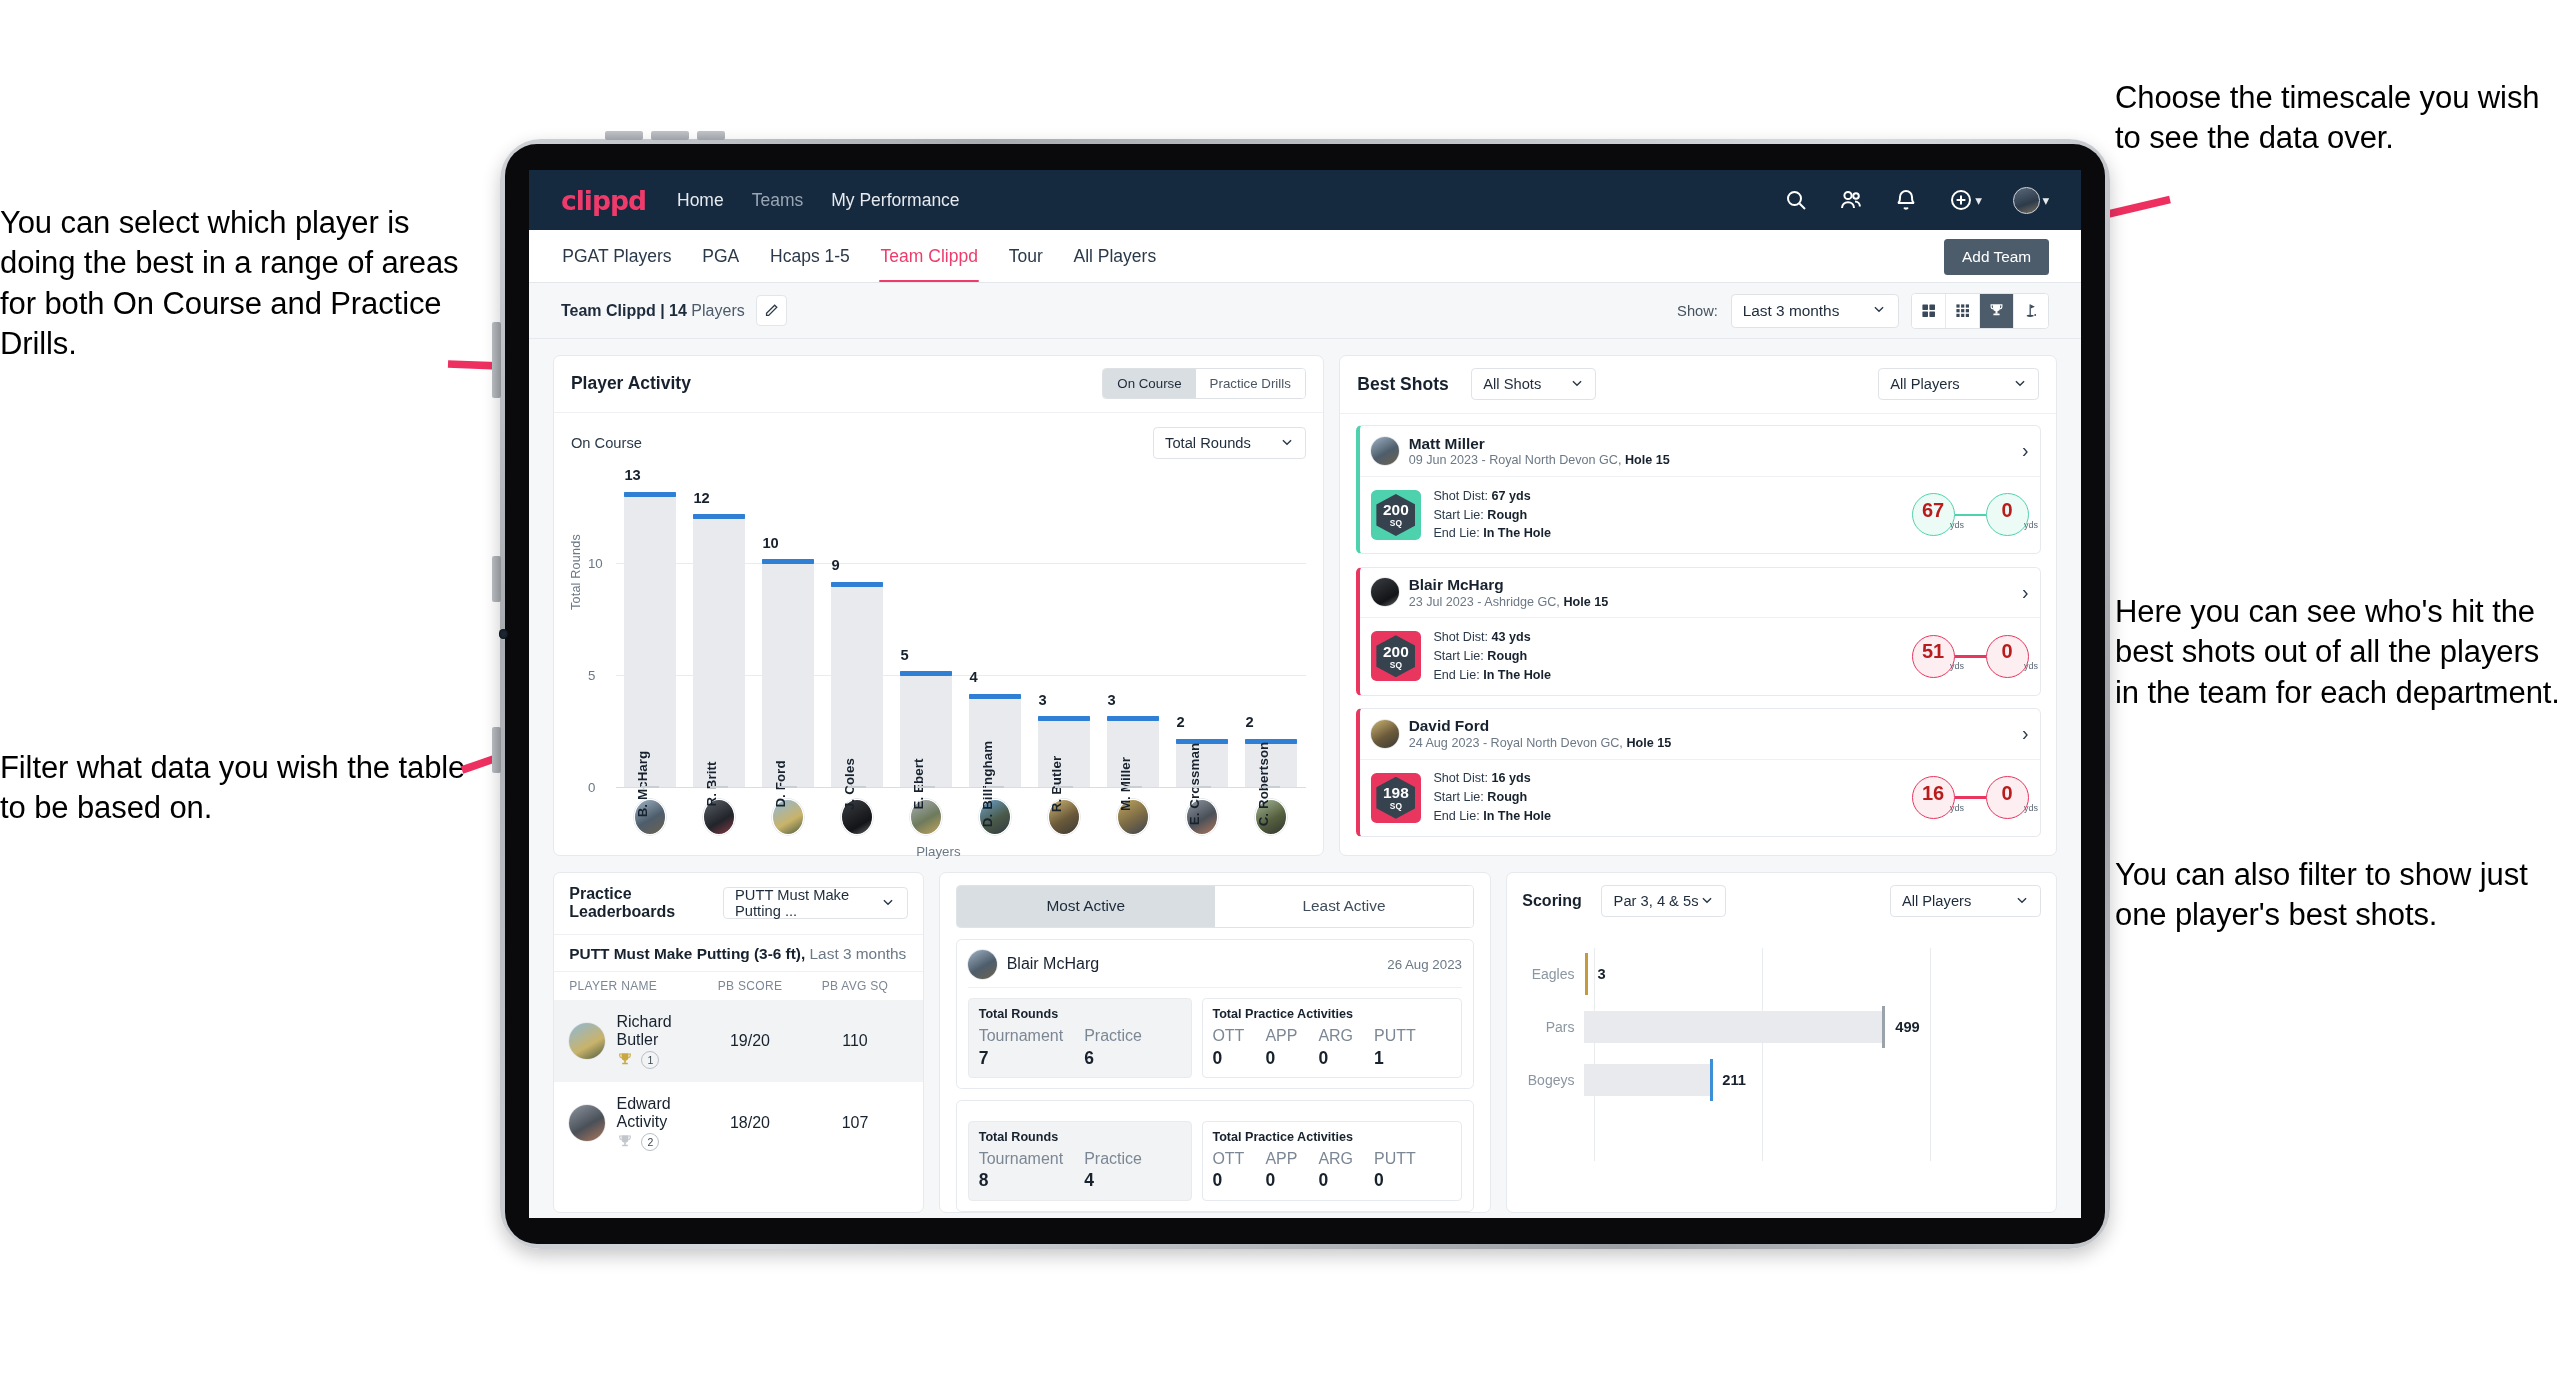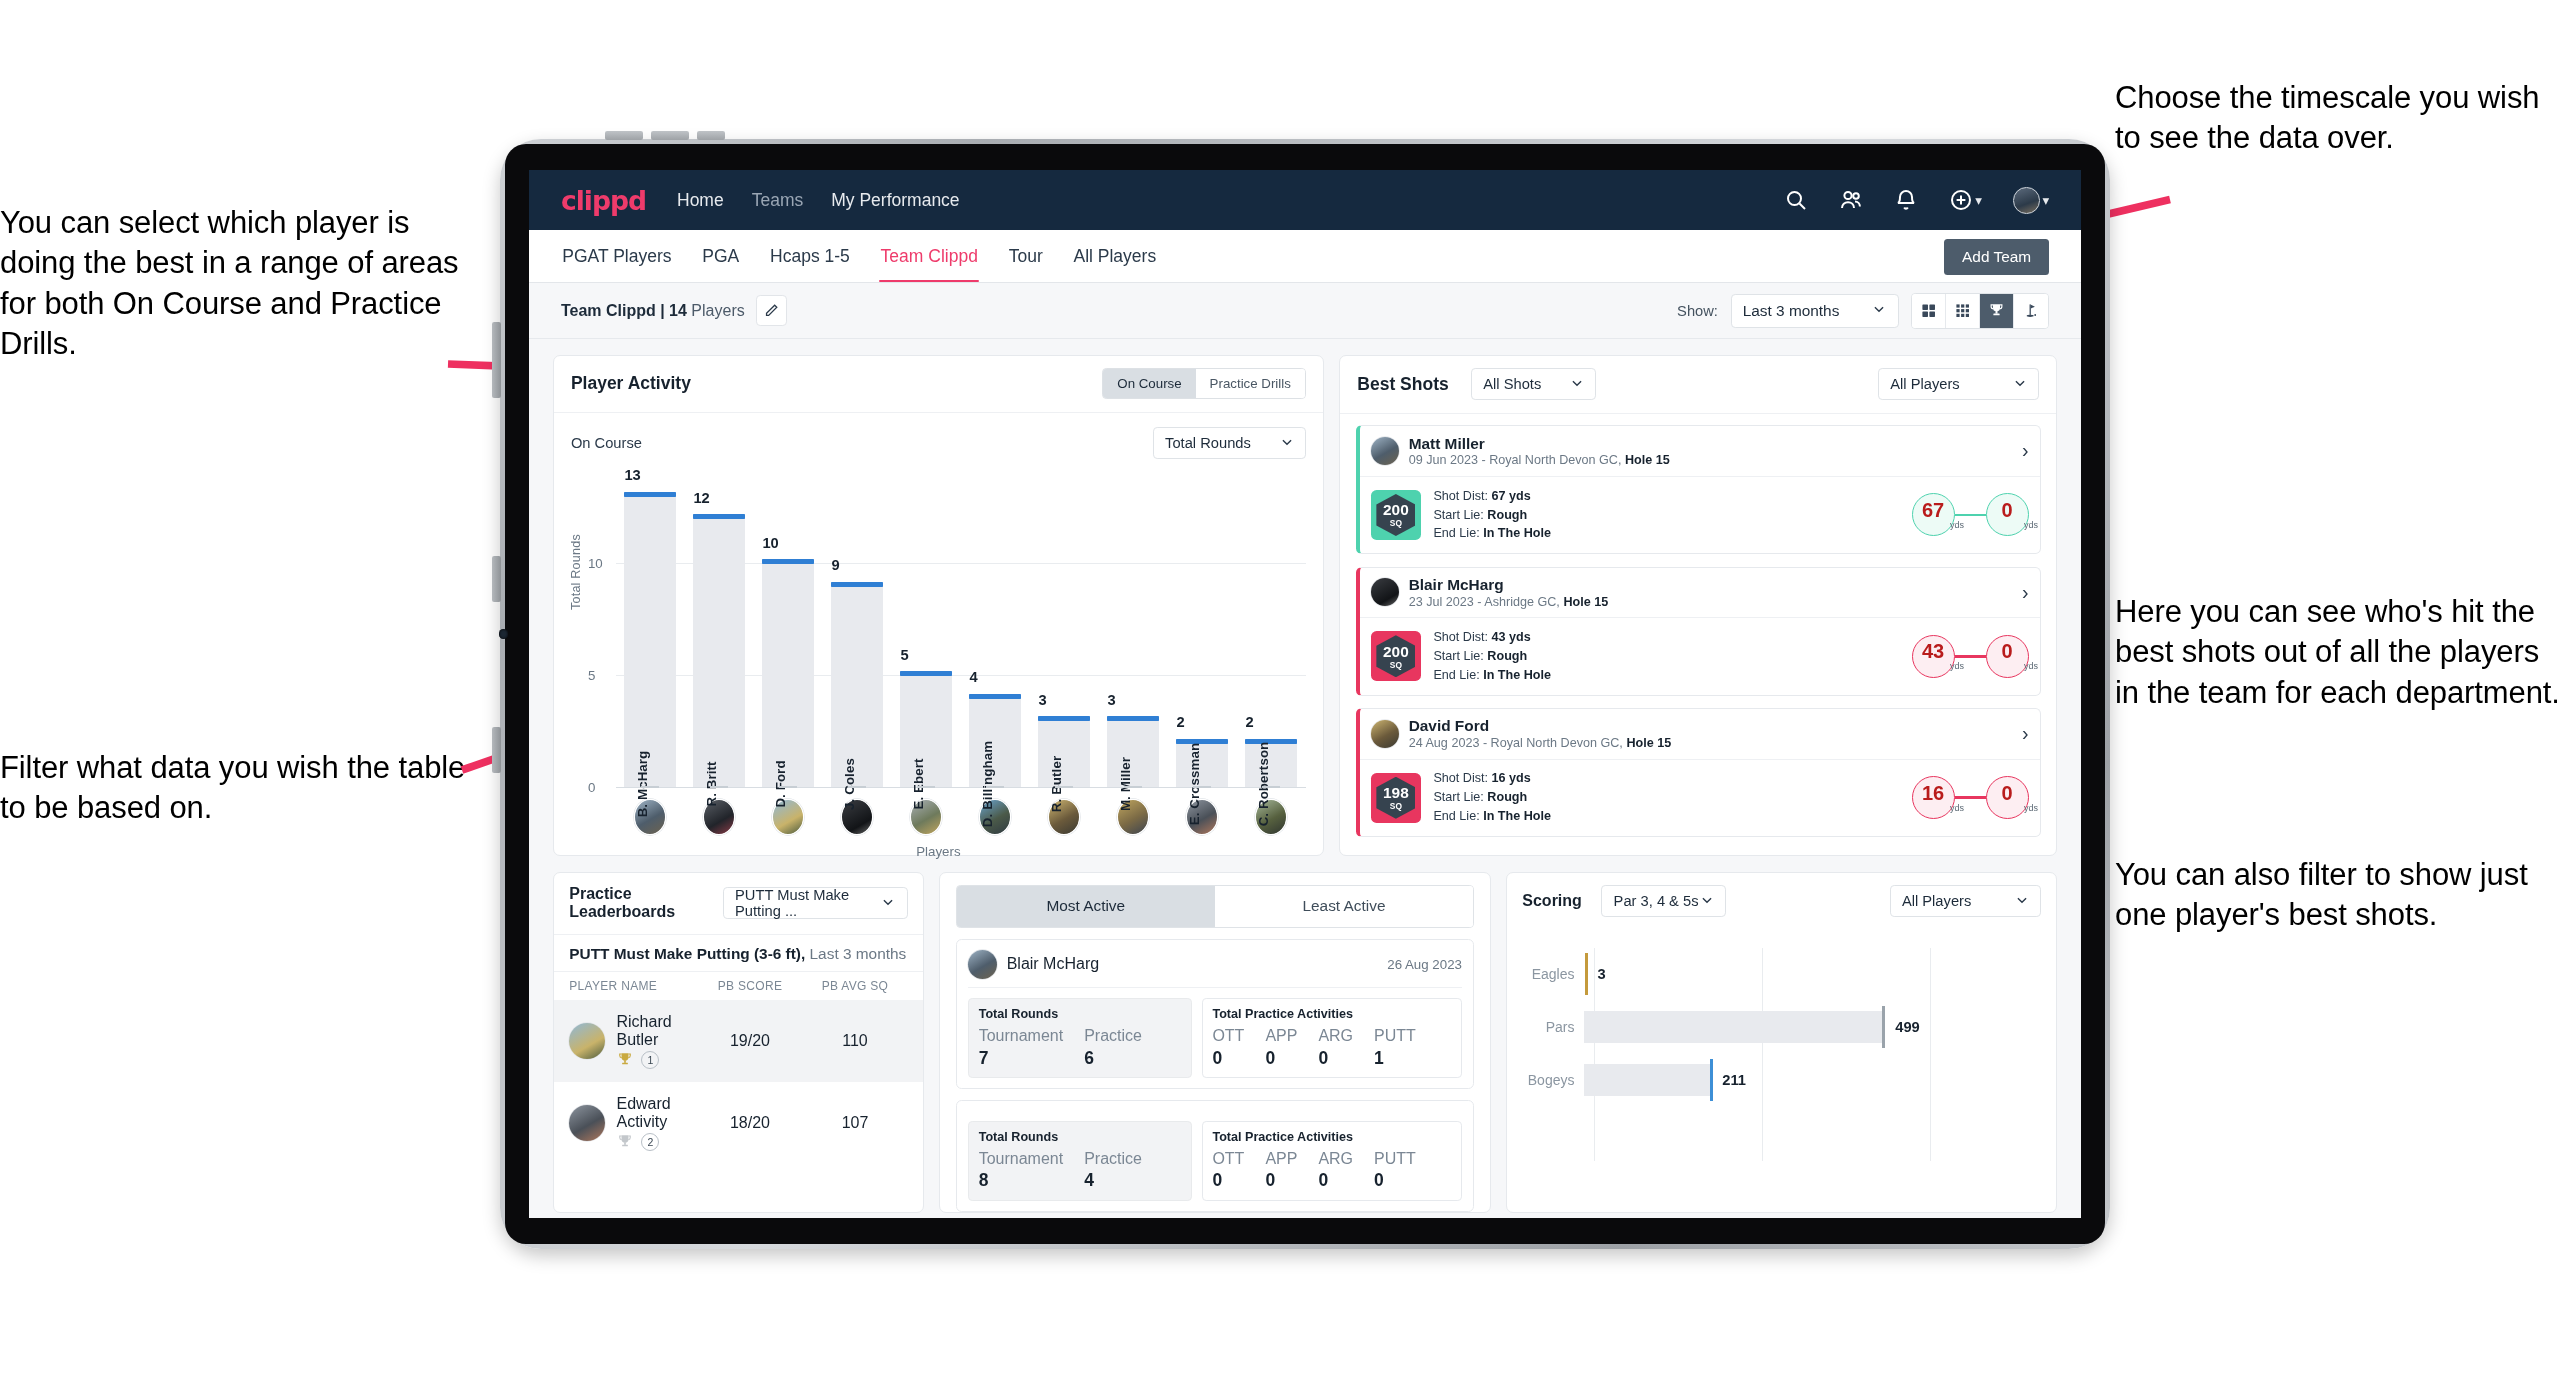--- a/index.html
+++ b/index.html
@@ -35,21 +35,21 @@
     left: 500px; top: 139px;
     width: 1610px; height: 1110px;
     border-radius: 41px;
     background: linear-gradient(135deg,#cfd2d6 0%, #a9adb2 18%, #d7dade 50%, #9da1a6 82%, #c6c9cd 100%);
     padding: 4.9px;
     box-shadow: 0 7px 18px rgba(0,0,0,.22);
   }
   #tablet-inner {
     width: 100%; height: 100%;
     background: #0a0a0c;
-    border-radius: 21px;
+    border-radius: 32px;
     padding: 26.6px 24px;
   }
   #screen {
     position: relative;
     width: 100%; height: 100%;
     background: #f6f7f9;
     overflow: hidden;
   }
   .btn-vol { position: absolute; background: linear-gradient(180deg,#bfc3c7,#9ea2a6); border-radius: 2.1px; }
   .side-port { position:absolute; background: linear-gradient(90deg,#b4b8bc,#8e9296); border-radius:2.1px; }
@@ -600,21 +600,21 @@
                           <div class="hexnum"><span class="sqv">200</span><small class="squ">SQ</small></div>
                         </div>
                       </div>
                       <div class="shot-det">
                         <div><span class="l1">Shot Dist:</span> <b class="v1">43 yds</b></div>
                         <div><span class="l2">Start Lie:</span> <b class="v2">Rough</b></div>
                         <div><span class="l3">End Lie:</span> <b class="v3">In The Hole</b></div>
                       </div>
                       <div class="dist">
                         <div class="dcirc c-from" style="border-color: rgb(232, 54, 95); background: rgb(253, 238, 242);">
-                          <b class="fv">43</b>
+                          <b class="fv">51</b>
                           <span class="fu">yds</span>
                         </div>
                         <div class="dline" style="background: rgb(232, 54, 95);"></div>
                         <div class="dcirc c-to" style="border-color: rgb(232, 54, 95); background: rgb(253, 238, 242);">
                           <b class="tv">0</b>
                           <span class="tu">yds</span>
                         </div>
                       </div>
                     </div>
                   </div>

